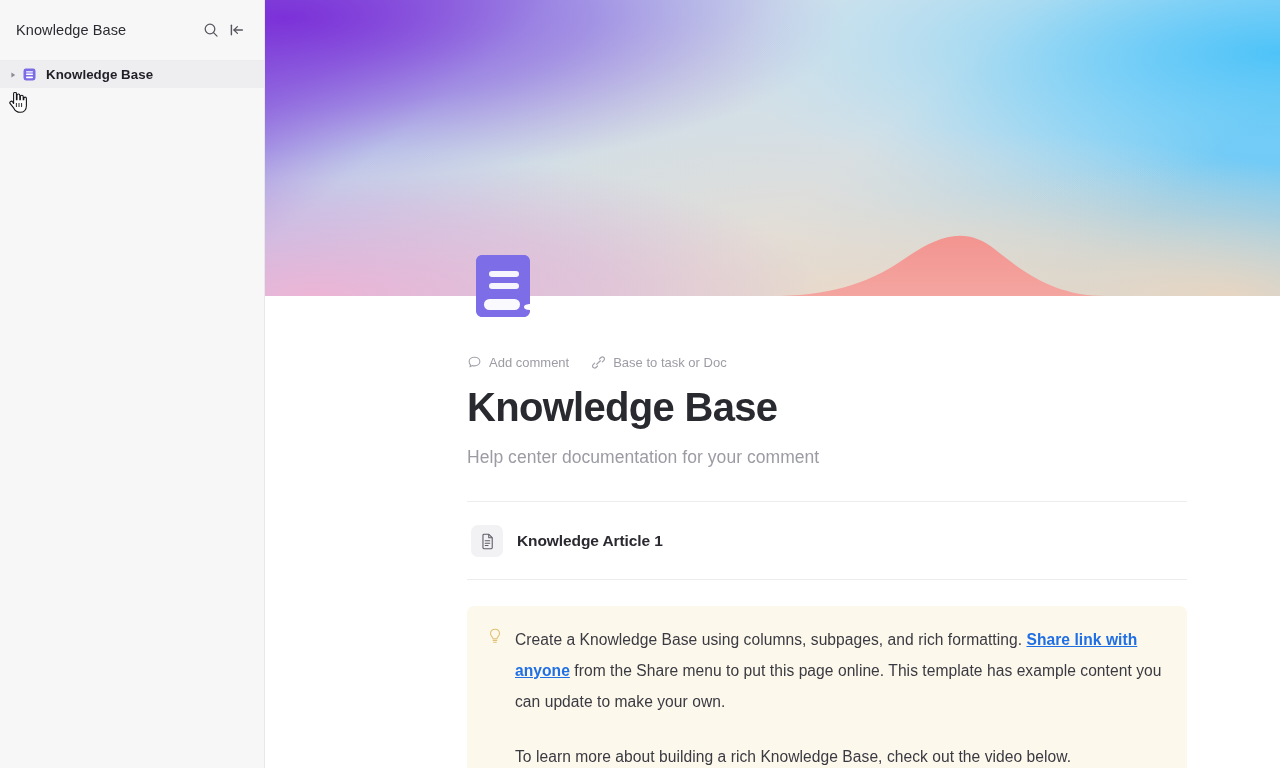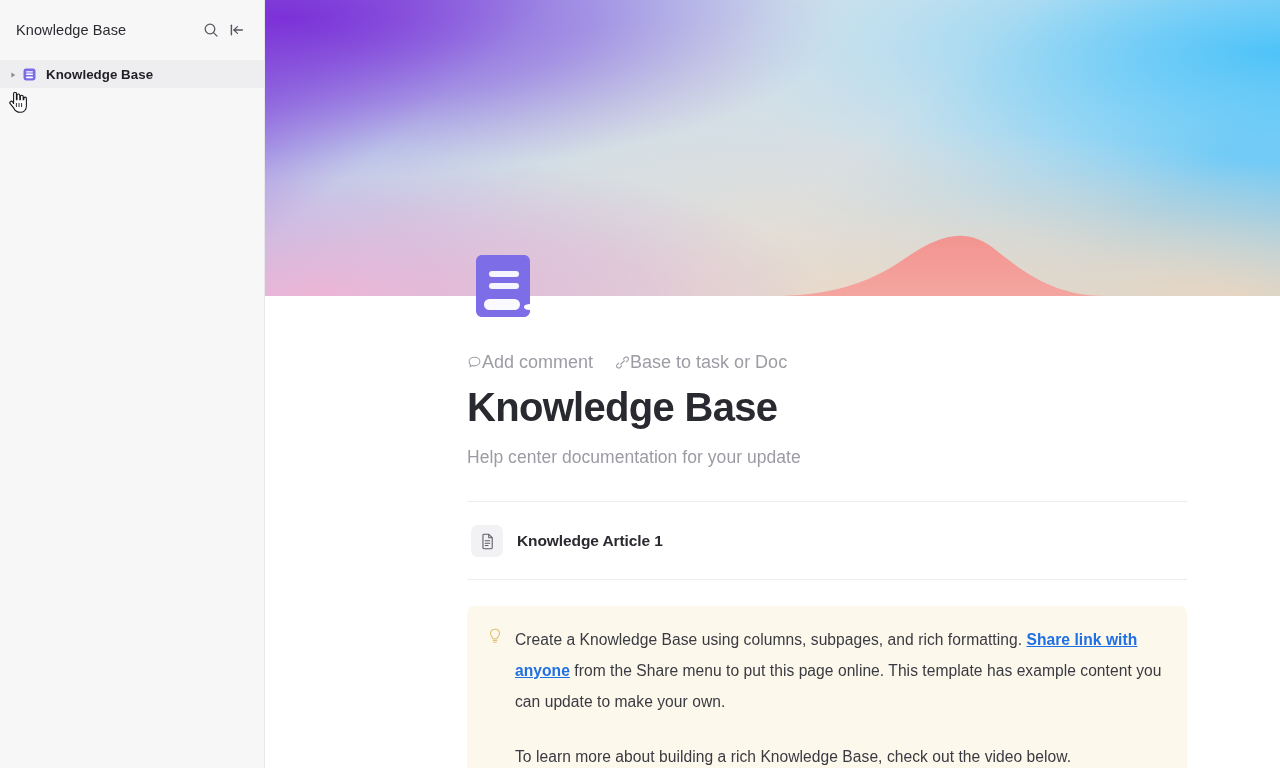--- a/index.html
+++ b/index.html
@@ -176,23 +176,24 @@
     display: flex;
     align-items: center;
     gap: 22px;
     margin-top: 56px;
     height: 20px;
   }
 
   .meta-item {
     display: flex;
     align-items: center;
+    gap: 7px;
     cursor: pointer;
     color: #9c9ca4;
-    font-size: 18px;
+    font-size: 13px;
   }
   .meta-icon {
     width: 15px; height: 15px;
     display: flex; align-items: center; justify-content: center;
   }
 
   #doc-title {
     margin-top: 11px;
     font-size: 40px;
     line-height: 48px;
@@ -441,21 +442,21 @@
               <path d="M6.1 9.9 L9.9 6.1" stroke="#a3a3ab" stroke-width="1.25" stroke-linecap="round"></path>
               <path d="M9 4.3 L10.6 2.7 C11.5 1.8 12.9 1.8 13.7 2.7 C14.6 3.5 14.6 4.9 13.7 5.8 L12.1 7.4" stroke="#a3a3ab" stroke-width="1.25" stroke-linecap="round"></path>
               <path d="M7 11.7 L5.4 13.3 C4.5 14.2 3.1 14.2 2.3 13.3 C1.4 12.5 1.4 11.1 2.3 10.2 L3.9 8.6" stroke="#a3a3ab" stroke-width="1.25" stroke-linecap="round"></path>
             </svg>
           </span>
           <span>Base to task or Doc</span>
         </div>
       </div>
 
       <h1 id="doc-title">Knowledge Base</h1>
-      <div id="doc-subtitle">Help center documentation for your update</div>
+      <div id="doc-subtitle">Help center documentation for your comment</div>
 
       <div class="divider"></div>
 
       <div id="articles">
         <div class="article-col">
           <div class="article-link">
             <span class="article-icon-box">
               <svg width="17" height="17" viewBox="0 0 18 18" fill="none">
                 <path d="M4.2 2.4 C4.2 1.85 4.65 1.4 5.2 1.4 L10.4 1.4 L14 5 L14 15.6 C14 16.15 13.55 16.6 13 16.6 L5.2 16.6 C4.65 16.6 4.2 16.15 4.2 15.6 Z" stroke="#5c5c66" stroke-width="1.15" stroke-linejoin="round"></path>
                 <path d="M10.3 1.5 L10.3 5 L13.9 5" stroke="#5c5c66" stroke-width="1.1" stroke-linejoin="round"></path>

